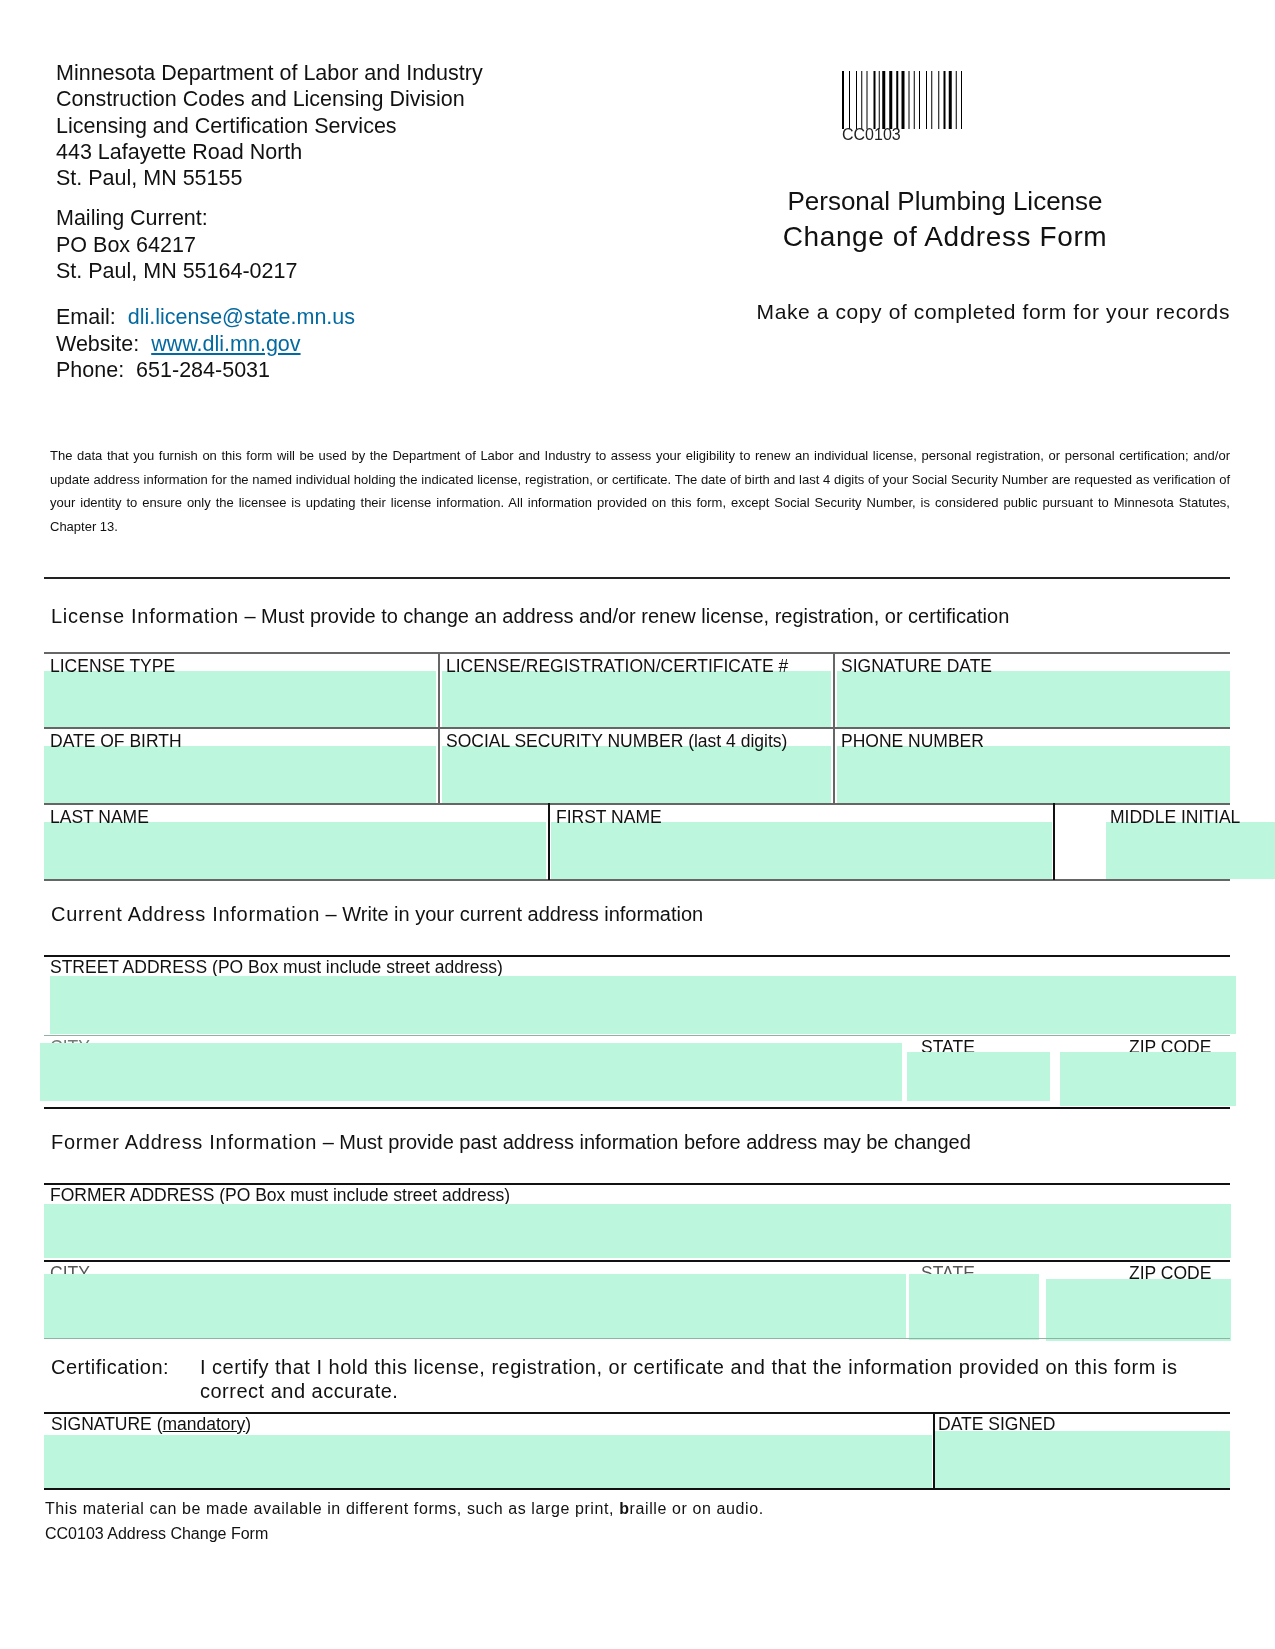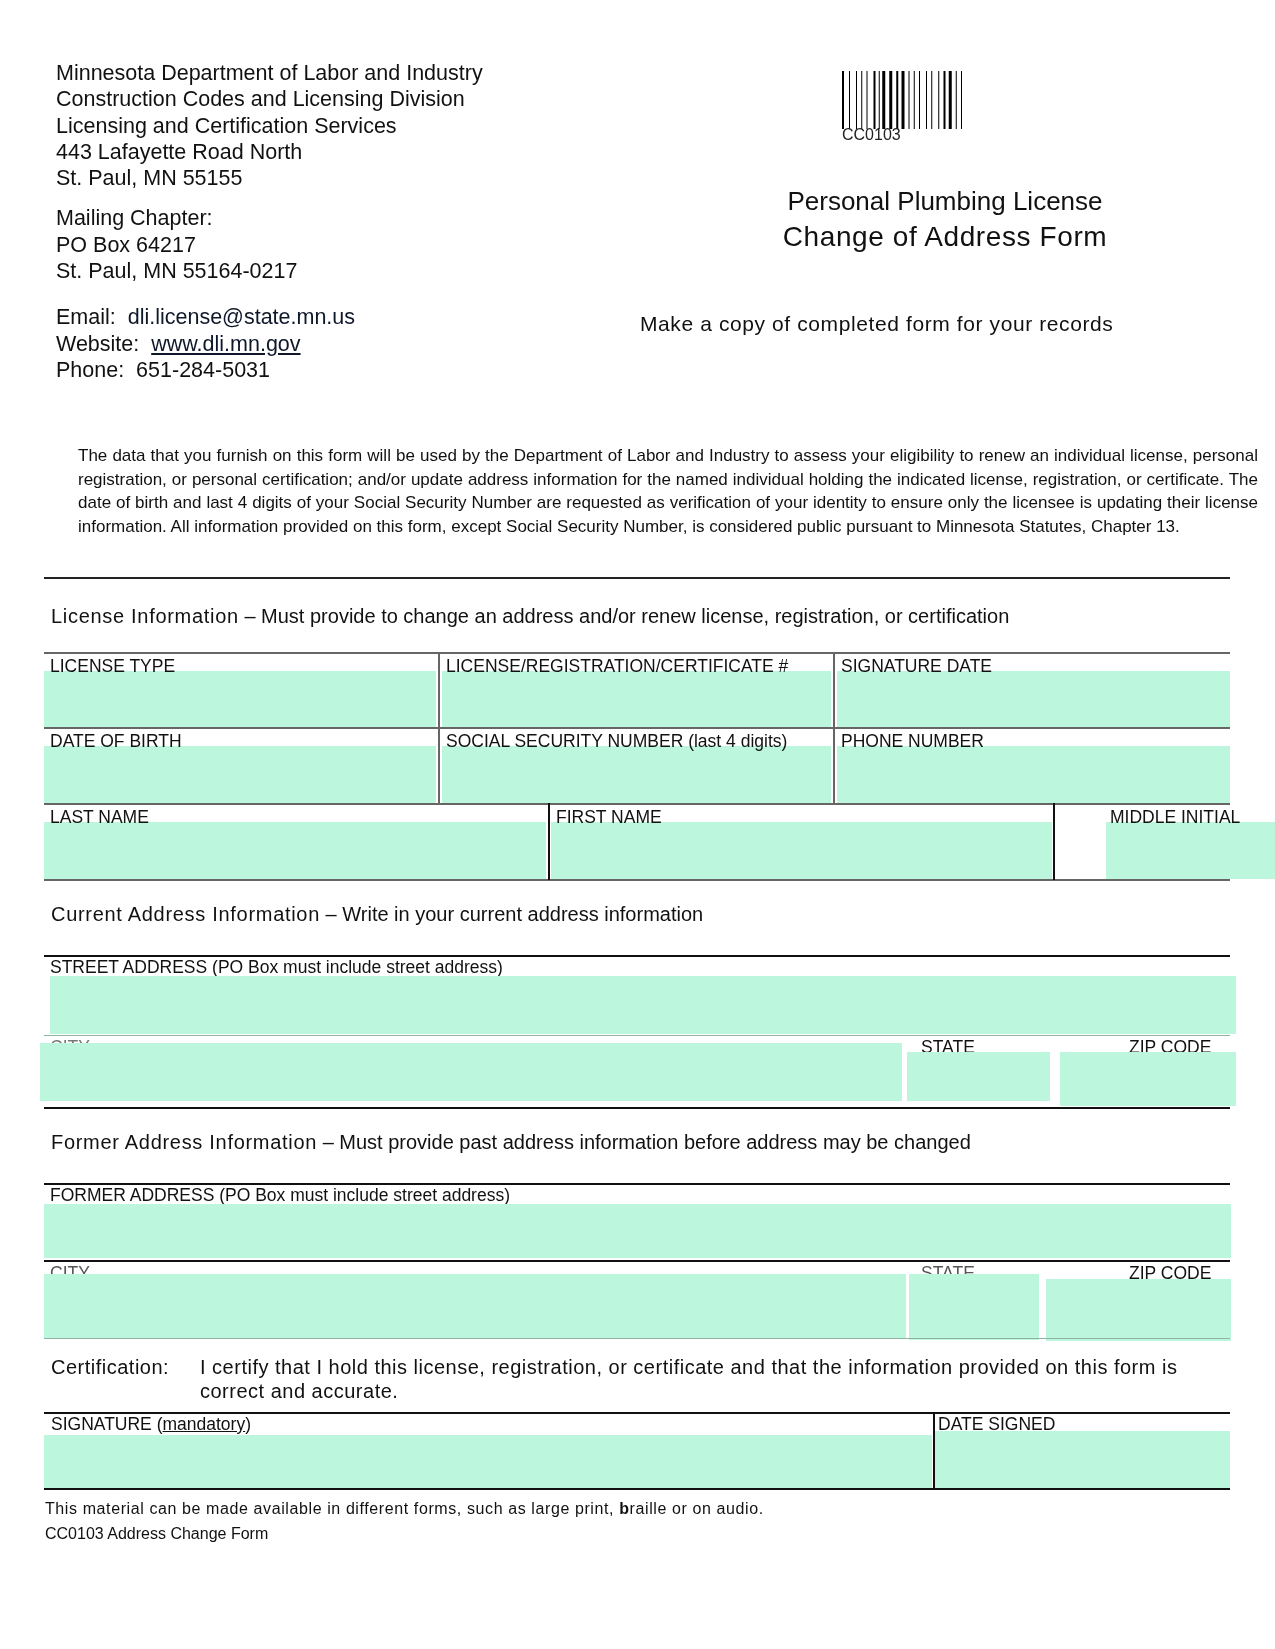--- a/index.html
+++ b/index.html
@@ -2,29 +2,29 @@
 <html><head>
 <meta charset="utf-8">
 <style>
   html, body { margin: 0; padding: 0; background: #ffffff; }
   body { width: 1275px; height: 1649px; position: relative; overflow: hidden;
          font-family: "Liberation Sans", sans-serif; color: #111; }
   .abs { position: absolute; }
   .addr { left: 56px; top: 60px; font-size: 21.5px; line-height: 26.3px; }
   .addr div { white-space: nowrap; }
   .gap { height: 14px; }
-  .link { color: #0f172a; }
+  .link { color: #0369a1; }
   .link.u { text-decoration: underline; }
   .barcode { left: 842px; top: 71px; width: 144px; height: 58px; }
   .barcode-text { left: 842px; top: 126px; font-size: 16px; color: #222; }
   .title { left: 700px; width: 490px; text-align: center; }
   .title1 { top: 186px; font-size: 26px; font-weight: normal; }
   .title2 { top: 221px; font-size: 28px; letter-spacing: 0.6px; }
-  .copy-note { left: 640px; width: 590px; top: 312px; font-size: 21px; text-align: left; letter-spacing: 0.6px; }
-  .notice { left: 50px; width: 1180px; top: 444px; font-size: 17px; line-height: 23.7px; text-align: justify; margin-left: 28px; }
+  .copy-note { left: 640px; width: 590px; top: 300px; font-size: 21px; text-align: right; letter-spacing: 0.6px; }
+  .notice { left: 50px; width: 1180px; top: 444px; font-size: 13px; line-height: 23.7px; text-align: justify; }
   .notice-last { text-align-last: left; }
   .hr { left: 44px; width: 1186px; height: 1.5px; background: #222; }
   .sec-head { left: 51px; font-size: 20px; white-space: nowrap; text-align: center; }
   .sec-head .k { letter-spacing: 0.7px; }
   .cell { position: absolute; box-sizing: border-box; border-radius: 22px; }
   .lbl { position: absolute; left: 6px; top: 2px; font-size: 17.5px; white-space: nowrap; color: #111; }
   .fill { position: absolute; background: #bcf6dc; }
   .gline { position: absolute; background: #666; }
   .bline { position: absolute; background: #111; }
   .cert-label { left: 51px; top: 1356px; font-size: 20px; letter-spacing: 0.5px; }
@@ -36,21 +36,21 @@
 </head>
 <body>
 
 <div class="abs addr">
   <div>Minnesota Department of Labor and Industry</div>
   <div>Construction Codes and Licensing Division</div>
   <div>Licensing and Certification Services</div>
   <div>443 Lafayette Road North</div>
   <div>St. Paul, MN  55155</div>
   <div class="gap"></div>
-  <div>Mailing Chapter:</div>
+  <div>Mailing Current:</div>
   <div>PO Box 64217</div>
   <div>St. Paul, MN 55164-0217</div>
   <div class="gap" style="height:20px"></div>
   <div>
     <span>Email:</span>&nbsp;
     <span class="link">dli.license@state.mn.us</span>
   </div>
   <div>
     <span>Website:</span>&nbsp;
     <span class="link u">www.dli.mn.gov</span>

